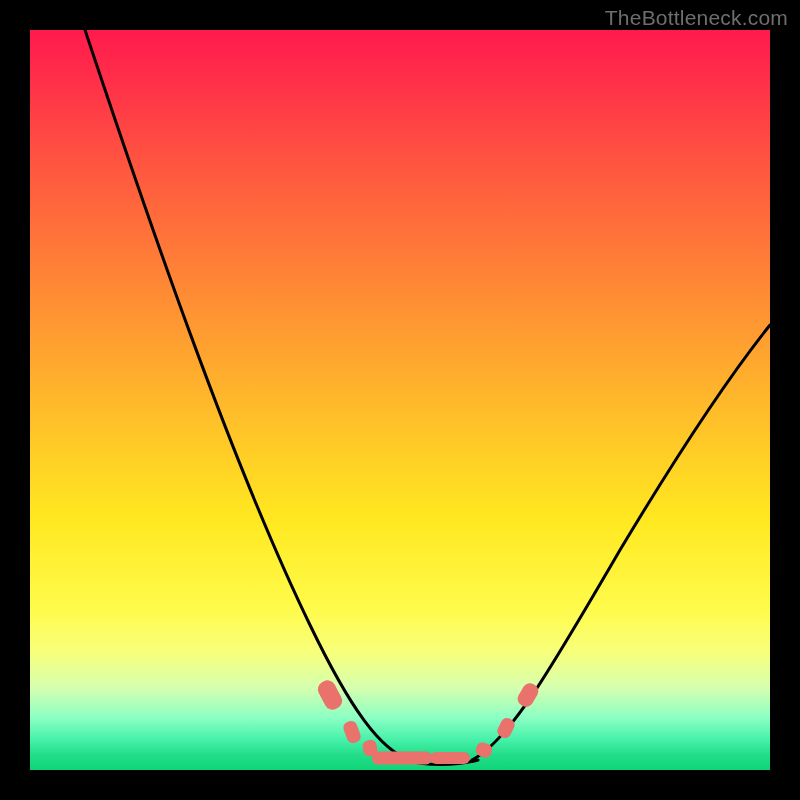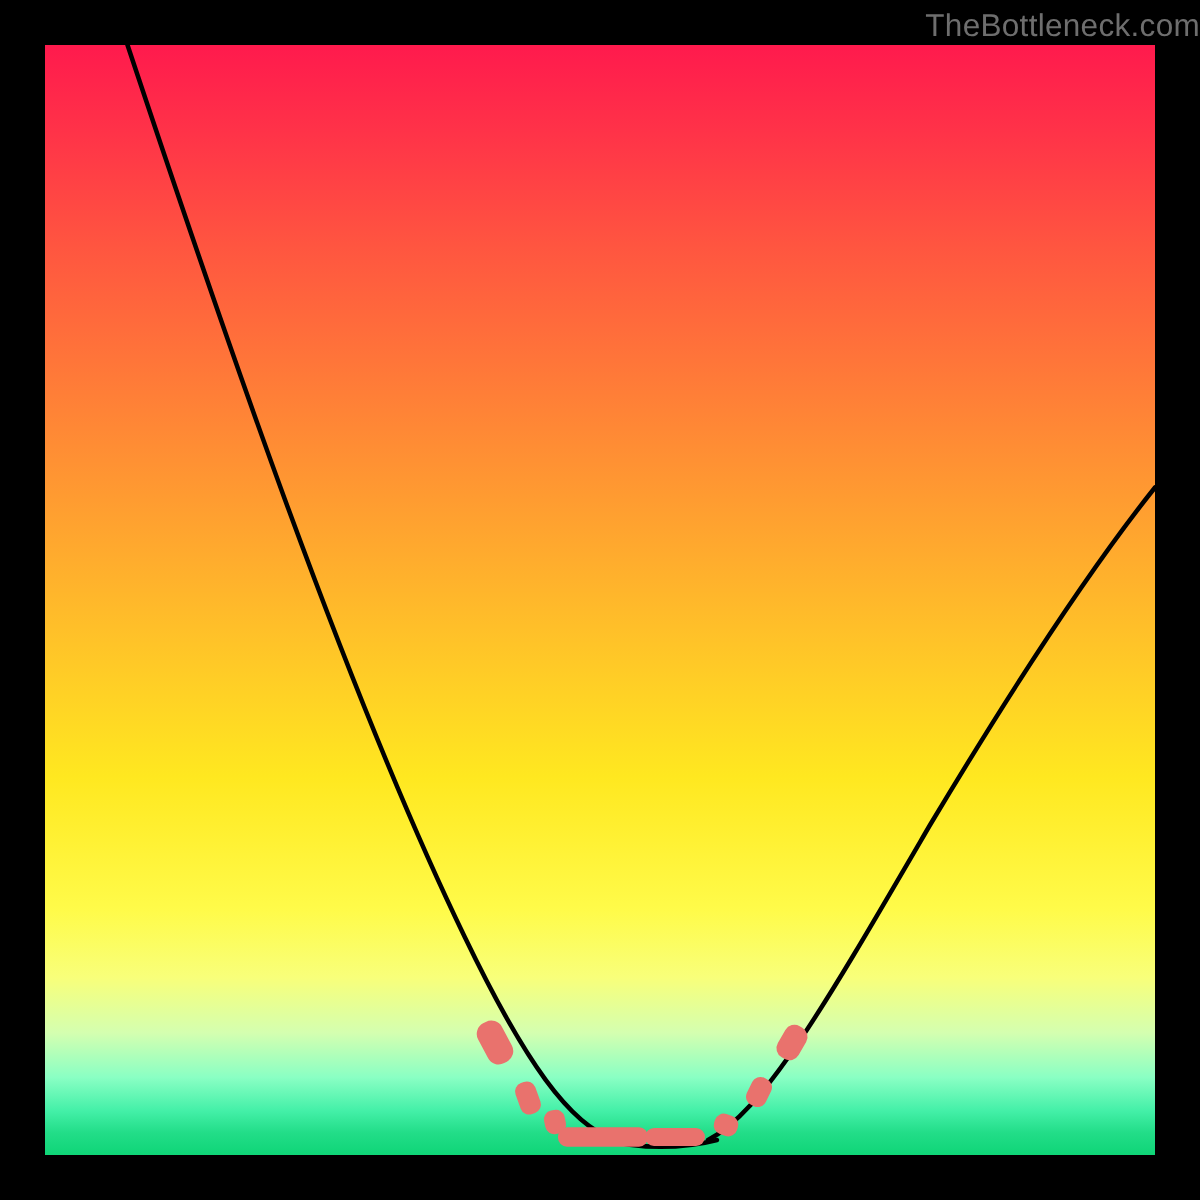--- a/index.html
+++ b/index.html
@@ -30,21 +30,21 @@
       #d4ffb0 89%,
       #8affc4 93%,
       #44f0a8 96%,
       #22dd88 98%,
       #0fd577 100%
     );
   }
   .watermark {
     position: absolute;
     top: 6px;
-    right: 0;
+    right: 12px;
     color: #6e6e6e;
     font-size: 21px;
     letter-spacing: 0.2px;
     font-weight: 400;
     user-select: none;
   }
   svg.curve {
     position: absolute;
     left: 0;
     top: 0;

